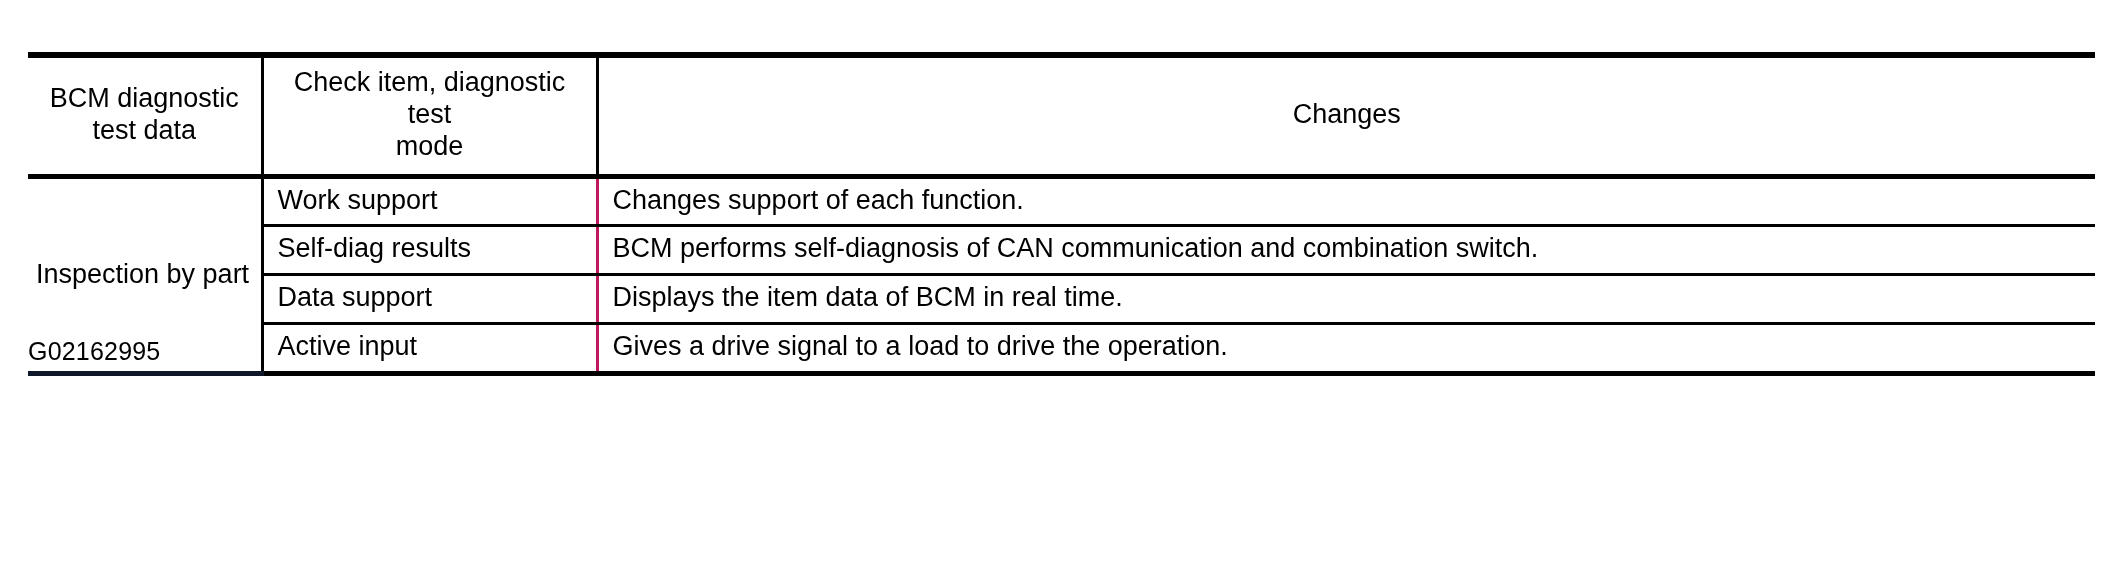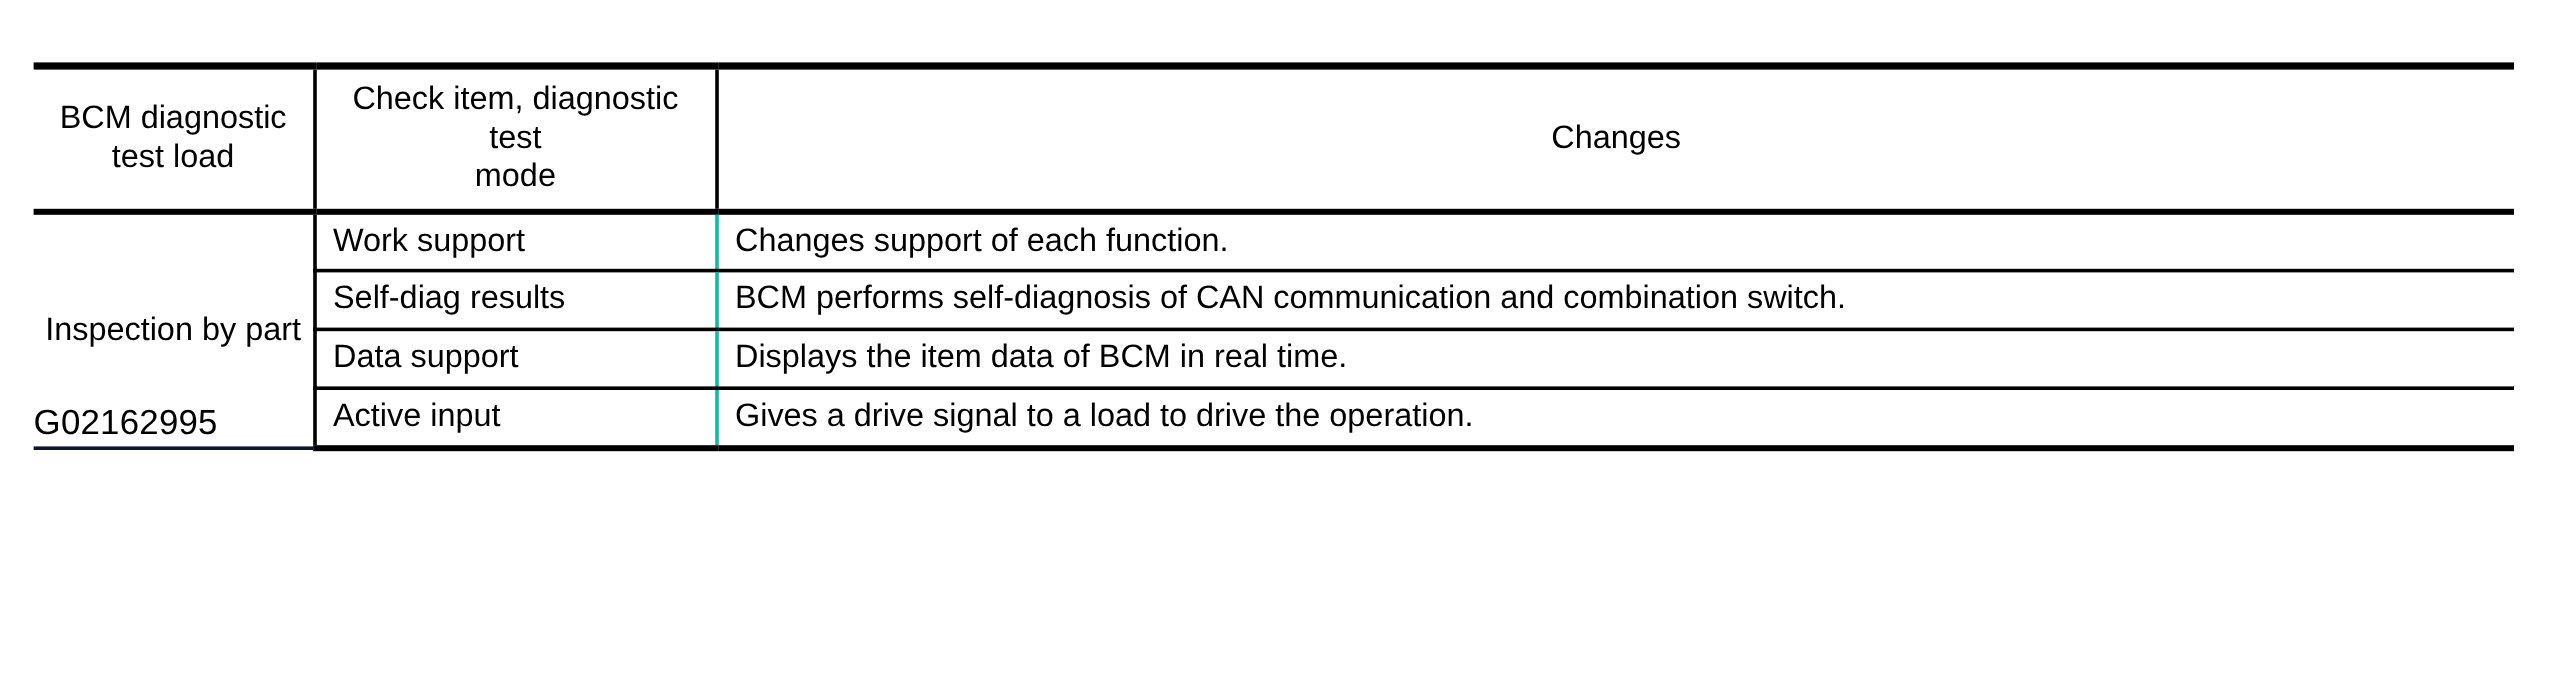--- a/index.html
+++ b/index.html
@@ -63,44 +63,44 @@
 
   
   td.bcell {
     vertical-align: middle;
     padding: 6px 14px 8px 14px;
     height: 47px;
     box-sizing: border-box;
     border-bottom: 3px solid #000;
   }
   td.bcell.div-right {
-    border-right: 3px solid #14b8a6;
+    border-right: 3px solid #be185d;
   }
   td.rowspan-cell {
-    text-align: center;
+    text-align: left;
     vertical-align: middle;
     border-right: 3px solid #000;
-    border-bottom: 3px solid #0f172a;
+    border-bottom: 5px solid #0f172a;
     padding: 0 8px;
   }
   tr.last-row > td.bcell {
     border-bottom: 5px solid #000;
   }
 
   td.item-cell,
   td.content-cell {
     text-align: left;
     white-space: nowrap;
   }
 
   .cap {
     position: absolute;
     left: 28px;
     top: 337px;
-    font-size: 29px;
+    font-size: 25px;
     letter-spacing: 0.2px;
     white-space: nowrap;
   }
 
   .hdr-line { display: block; }
 </style>
 </head>
 <body>
 
 <div class="page">
@@ -110,21 +110,21 @@
       <colgroup>
         <col class="c1">
         <col class="c2">
         <col class="c3">
       </colgroup>
 
       <thead>
         <tr class="top-rule">
           <th class="hcell div-right">
             <span class="hdr-line">BCM diagnostic</span>
-            <span class="hdr-line">test load</span>
+            <span class="hdr-line">test data</span>
           </th>
           <th class="hcell div-right">
             <span class="hdr-line">Check item, diagnostic test</span>
             <span class="hdr-line">mode</span>
           </th>
           <th class="hcell">
             <span class="hdr-line">Changes</span>
           </th>
         </tr>
       </thead>

